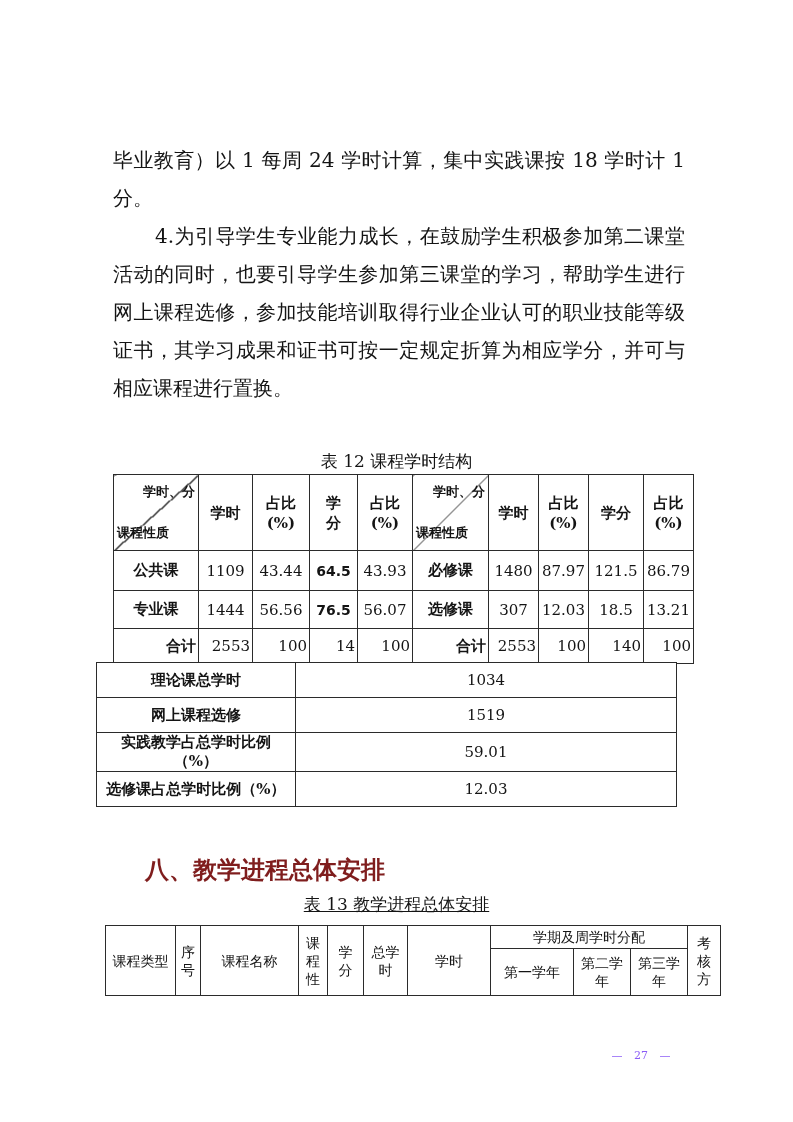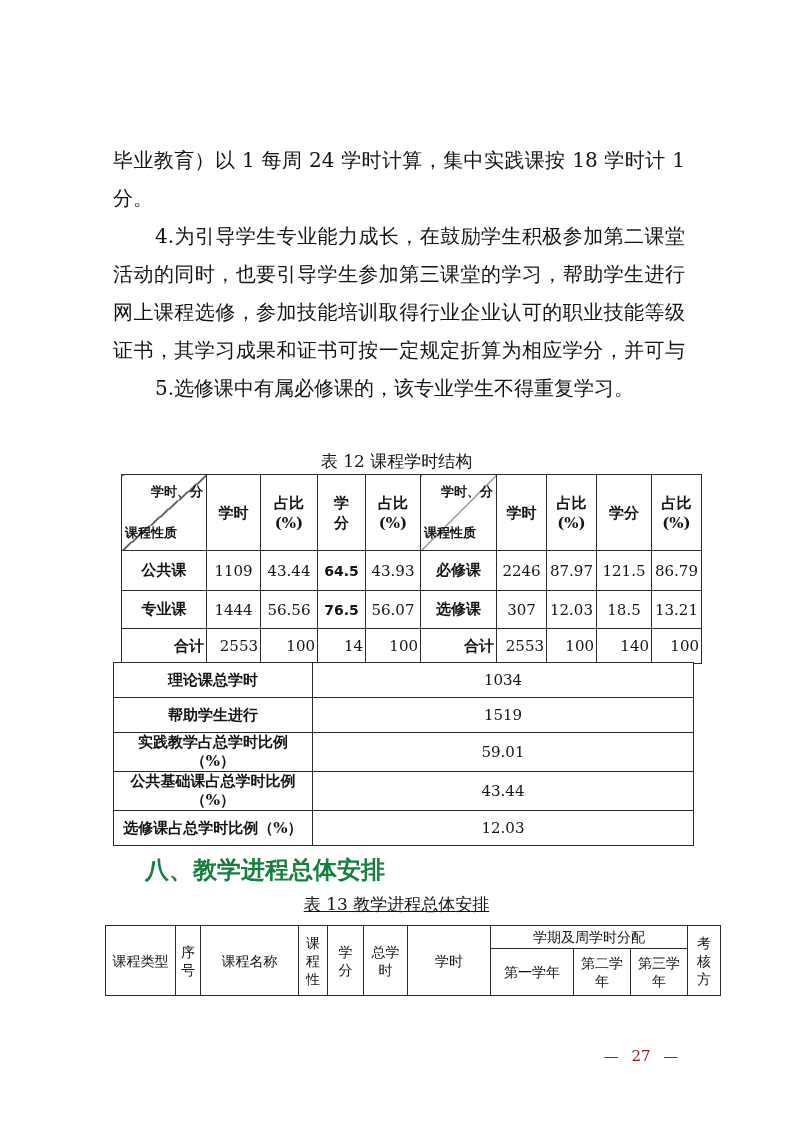--- a/index.html
+++ b/index.html
@@ -19,63 +19,63 @@
              font-size:17px; line-height:26px; }
   .cap12 { top:448px; }
   .cap13 { top:891px;text-decoration:underline; }
 
   table { border-collapse:collapse; table-layout:fixed; position:absolute; background:#fff; }
   td { border:1px solid #2b2b2b; text-align:center; vertical-align:middle;
        padding:0 2px; font-size:15px; overflow:hidden; }
   .pre { white-space:pre-line; }
   .lbl { font-weight:bold; }
 
-  .t12 { left:113px; top:474px; width:580px;margin-left:8px; }
+  .t12 { left:113px; top:474px; width:580px; }
   .t12 .hrow td { height:76px; font-weight:bold; line-height:20px; }
   .t12 .r0 td { height:40px; }
   .t12 .r1 td { height:38px;text-align:center; }
   .t12 .r2 td { height:35px;text-align:right; }
   .bs { font-family:"DejaVu Sans", sans-serif; font-weight:bold; font-size:14px; }
 
   .diag { position:relative; padding:0;
     background:linear-gradient(to bottom right,
       transparent calc(50% - 0.7px), #2b2b2b calc(50% - 0.7px),
       #2b2b2b calc(50% + 0.7px), transparent calc(50% + 0.7px)); }
   .diag .dt { position:absolute; top:7px; right:3px; font-size:13px; font-weight:bold; }
   .diag .db { position:absolute; bottom:7px; left:3px; font-size:13px; font-weight:bold; }
 
-  .t12b { left:113px; top:662px; width:580px; }
+  .t12b { left:96px; top:662px; width:580px; }
   .t12b td { height:35px; }
 
   .heading { position:absolute; left:145px; top:854px;
     font-family:"DejaVu Sans", sans-serif; font-weight:bold;
-    font-size:24px; line-height:32px; color:#15803d; }
+    font-size:24px; line-height:32px; color:#7f1d1d; }
 
   .t13 { left:105px; top:925px; width:615px; font-size:14px; }
   .t13 td { font-size:14px; line-height:18px; padding:0 1px; }
   .t13 .row1 td { height:23px; }
   .t13 .row2 td { height:47px; }
 
   .pageno { position:absolute; top:1046px; left:576px; width:130px;
-    text-align:center; font-size:15px; line-height:20px; word-spacing:8px;
-    color:#7f1d1d; }
+    text-align:center; font-size:11px; line-height:20px; word-spacing:8px;
+    color:#8b5cf6; }
 </style>
 </head>
 <body>
 
 <div class="page">
 
   <div class="body-text">
     <div class="line justify">毕业教育）以 1 每周 24 学时计算，集中实践课按 18 学时计 1 学</div>
     <div class="line">分。</div>
     <div class="line justify indent">4.为引导学生专业能力成长，在鼓励学生积极参加第二课堂</div>
     <div class="line justify">活动的同时，也要引导学生参加第三课堂的学习，帮助学生进行</div>
     <div class="line justify">网上课程选修，参加技能培训取得行业企业认可的职业技能等级</div>
     <div class="line justify">证书，其学习成果和证书可按一定规定折算为相应学分，并可与</div>
-    <div class="line indent">5.选修课中有属必修课的，该专业学生不得重复学习。</div>
+    <div class="line">相应课程进行置换。</div>
   </div>
 
   <div class="caption cap12">表 12 课程学时结构</div>
 
   <table class="t12">
     <colgroup>
       <col style="width:85px">
         <col style="width:54px">
         <col style="width:57px">
       <col style="width:48px">
@@ -110,21 +110,21 @@
       <td class="pre">占比
 (%)</td>
     </tr>
     <tr class="r0">
       <td class="lbl">公共课</td>
       <td>1109</td>
       <td>43.44</td>
       <td class="bs">64.5</td>
       <td>43.93</td>
       <td class="lbl">必修课</td>
-      <td>2246</td>
+      <td>1480</td>
       <td>87.97</td>
       <td>121.5</td>
       <td>86.79</td>
     </tr>
     <tr class="r1">
       <td class="lbl">专业课</td>
       <td>1444</td>
       <td>56.56</td>
       <td class="bs">76.5</td>
       <td>56.07</td>
@@ -153,30 +153,26 @@
     <colgroup>
         <col style="width:199px">
         <col style="width:381px">
       </colgroup>
     <tbody>
         <tr>
       <td class="lbl">理论课总学时</td>
       <td>1034</td>
     </tr>
     <tr>
-      <td class="lbl">帮助学生进行</td>
+      <td class="lbl">网上课程选修</td>
       <td>1519</td>
     </tr>
     <tr>
       <td class="lbl">实践教学占总学时比例（%）</td>
       <td>59.01</td>
-    </tr>
-    <tr>
-      <td class="lbl">公共基础课占总学时比例（%）</td>
-      <td>43.44</td>
     </tr>
     <tr>
       <td class="lbl">选修课占总学时比例（%）</td>
       <td>12.03</td>
     </tr>
   </tbody>
     </table>
 
   <div class="heading">八、教学进程总体安排</div>
 

